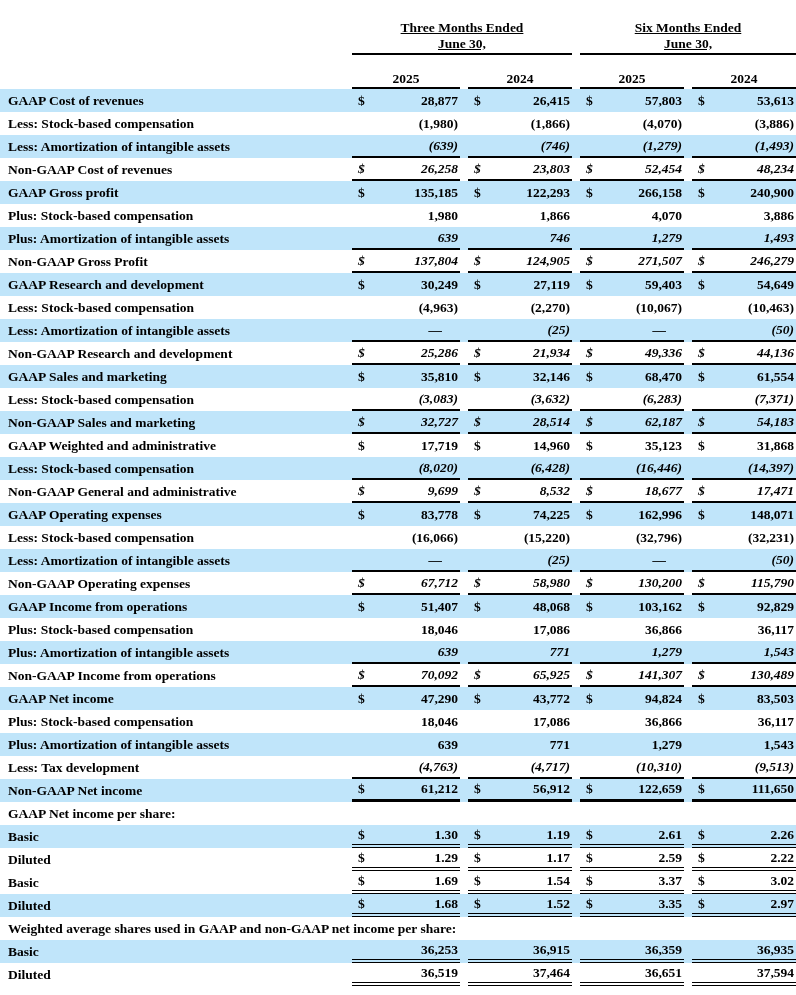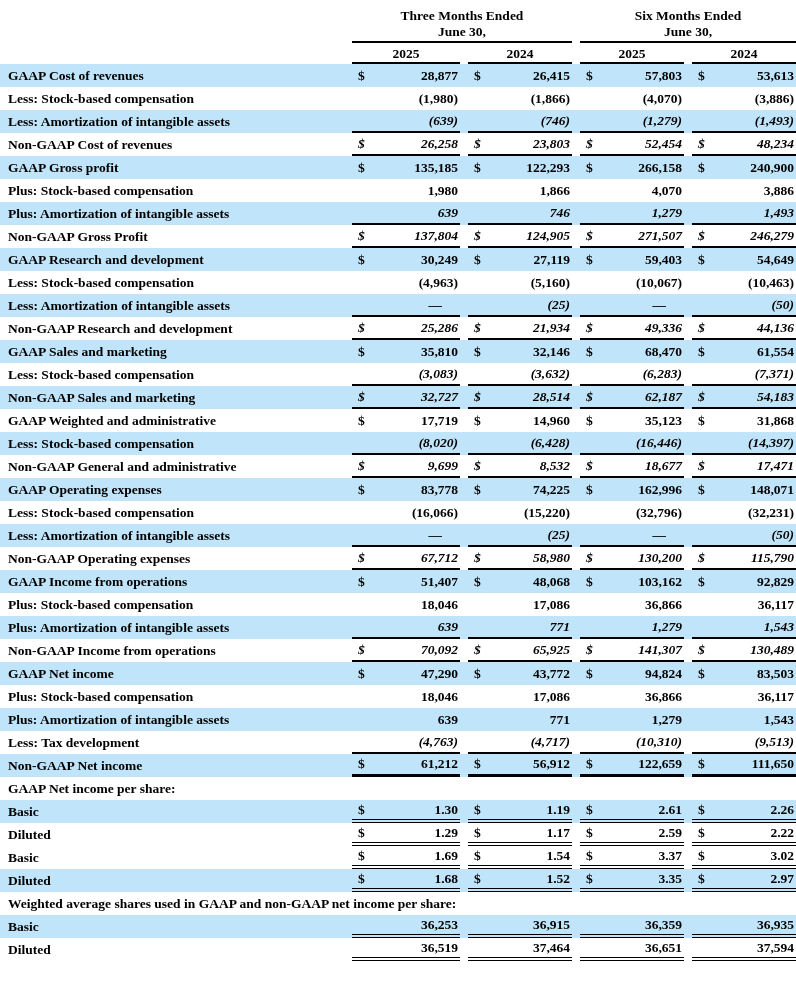--- a/index.html
+++ b/index.html
@@ -19,35 +19,35 @@
   col.c-label { width: 352px; }
   col.c-v1 { width: 108px; }
   col.c-v2 { width: 112px; }
   col.c-v3 { width: 112px; }
   col.c-v4 { width: 112px; }
 
   td { padding: 0; height: 23px; vertical-align: middle; font-size: 13.5px; }
 
   
   thead td { height: auto; }
-  .grp-wrap { padding-top: 8px; }
+  .grp-wrap { padding-top: 20px; text-decoration: underline; }
   .grp {
     text-align: center;
     font-size: 13.5px;
     line-height: 16px;
     border-bottom: 2px solid #000;
     padding-bottom: 1px;
   }
   .grp.gapped { margin-left: 8px; }
   .yr {
     text-align: center;
     font-size: 13.5px;
     line-height: 17px;
     border-bottom: 2px solid #000;
-    margin-top: 2px;
+    margin-top: 15px;
   }
   .yr.gapped { margin-left: 8px; text-align: center; }
 
   
   tr.bg-blue td { background: #C0E5FA; }
   tr.bg-white td { background: #ffffff; }
 
   td.lbl { padding-left: 8px; white-space: nowrap; overflow: visible; }
   td.lbl.ind { }
 
@@ -358,21 +358,21 @@
     <td class="lbl ind">Less: Stock-based compensation</td>
     <td class="num">
           <div class="line">
             <span class="dollar"></span>
             <span class="val">(4,963)</span>
           </div>
         </td>
     <td class="num">
           <div class="line gapped">
             <span class="dollar"></span>
-            <span class="val">(5,160)</span>
+            <span class="val">(2,270)</span>
           </div>
         </td>
     <td class="num">
           <div class="line gapped">
             <span class="dollar"></span>
             <span class="val">(10,067)</span>
           </div>
         </td>
     <td class="num">
           <div class="line gapped">

